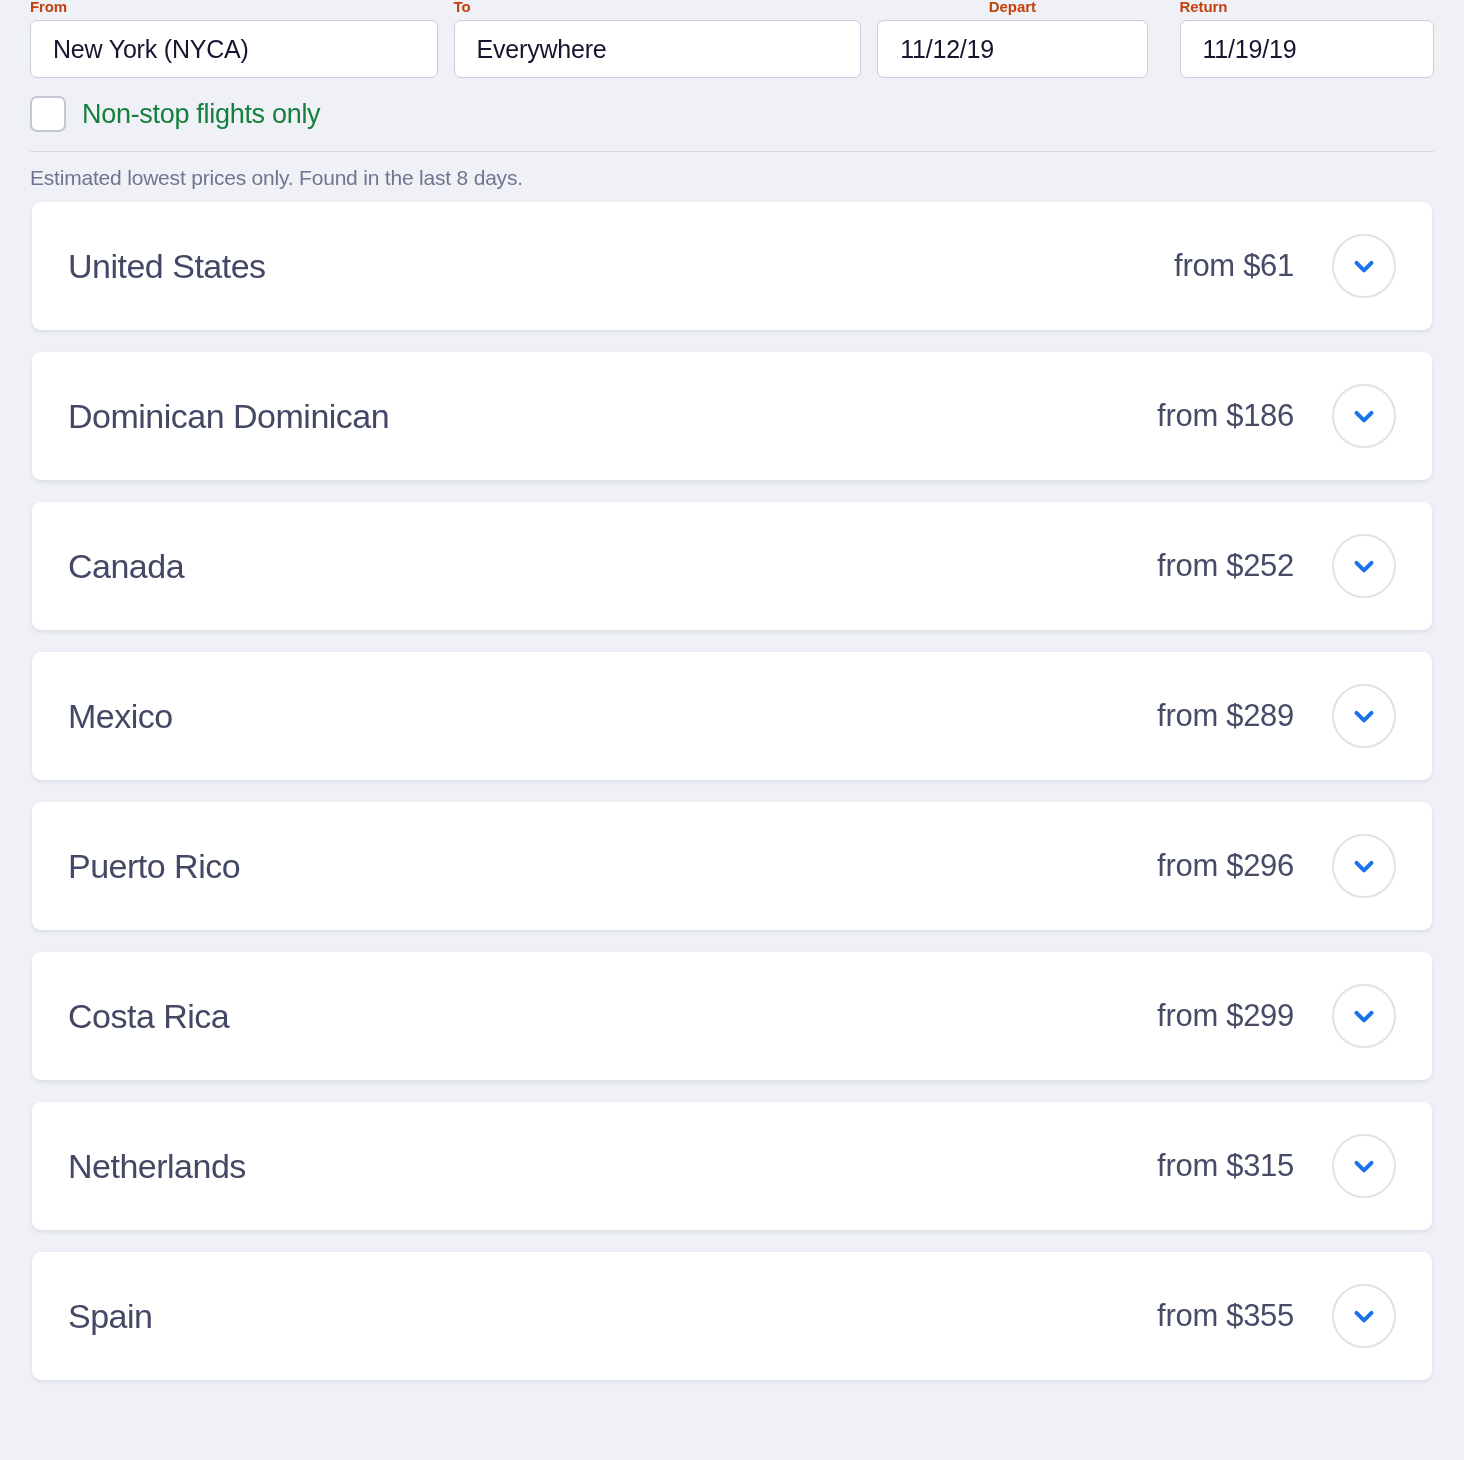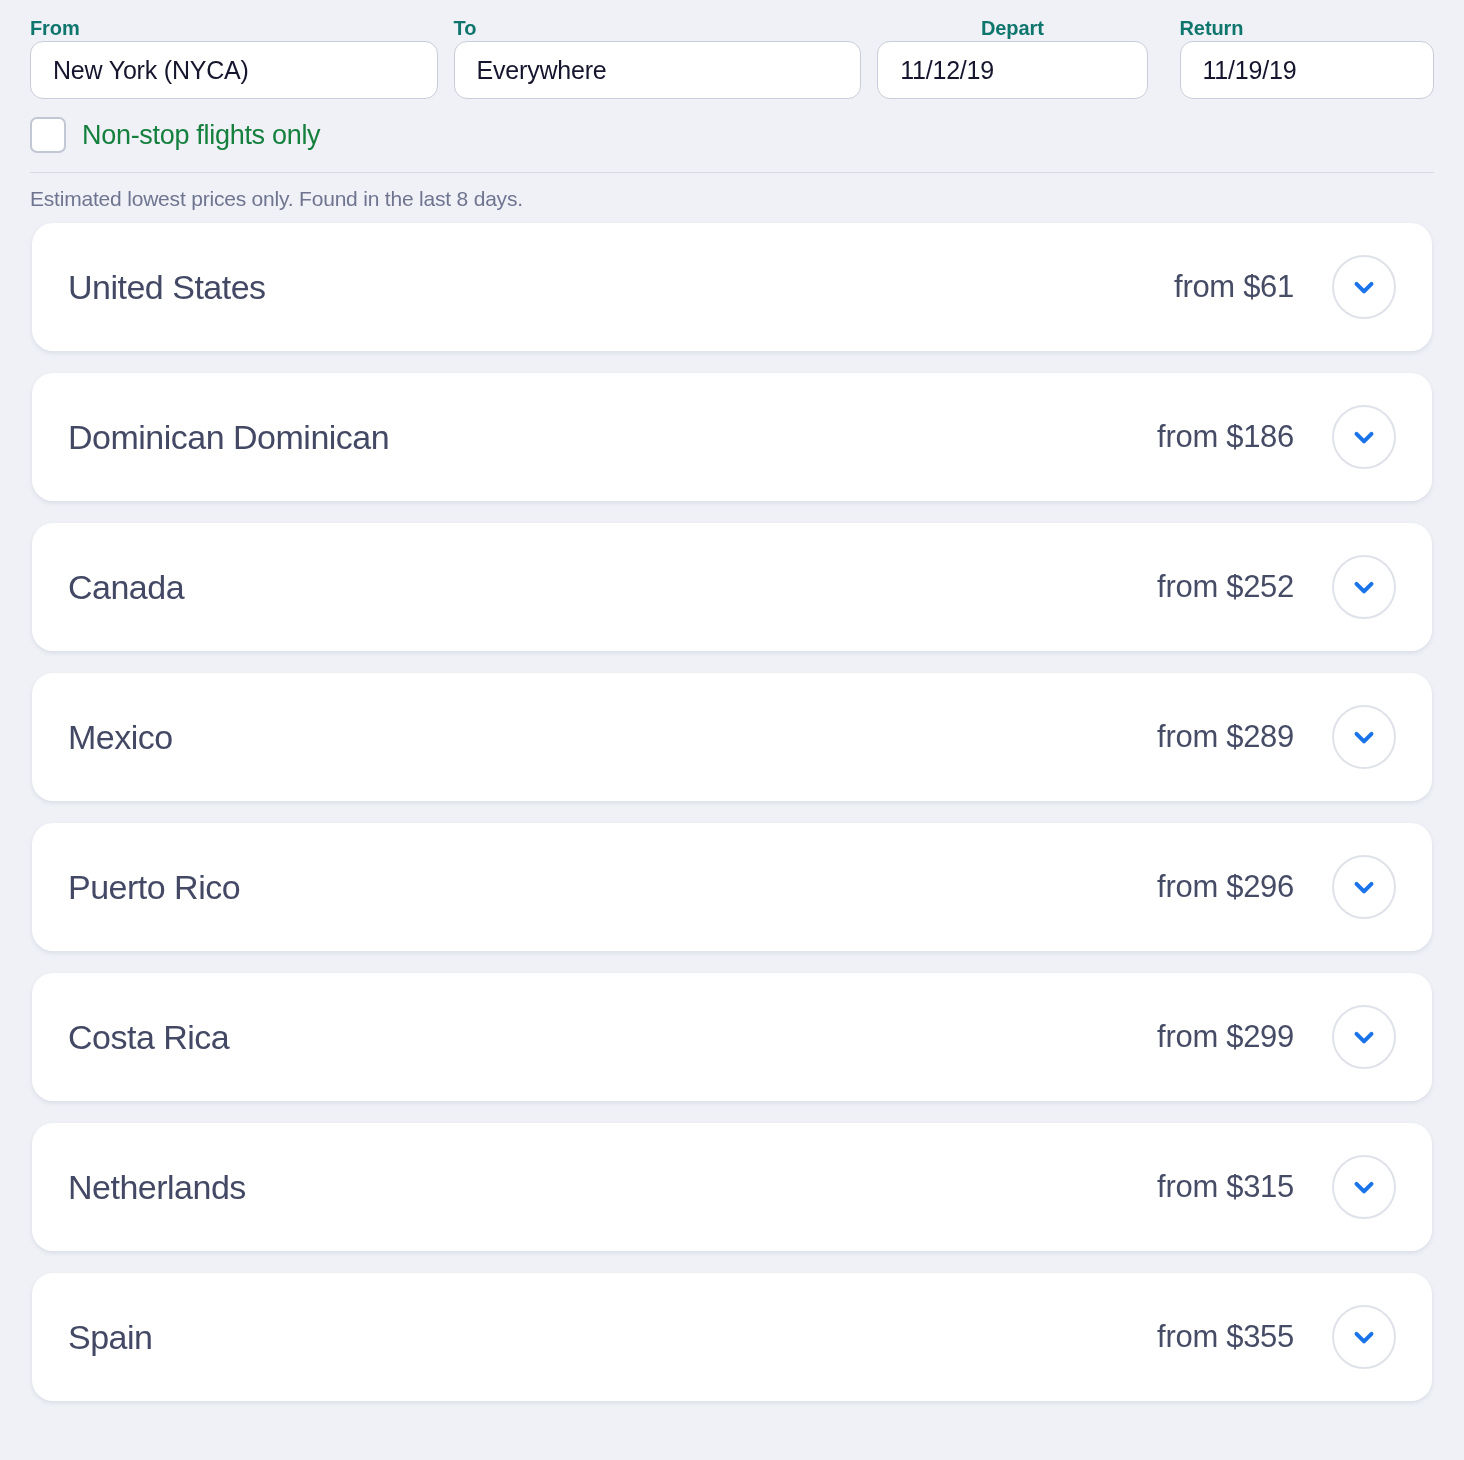--- a/index.html
+++ b/index.html
@@ -24,34 +24,33 @@
     padding: 0 30px;
     padding-top: 0;
   }
 
   .field {
     display: flex;
     flex-direction: column;
   }
 
   .field-label {
-    font-size: 20px;
+    font-size: 15px;
     font-weight: bold;
-    color: #0f766e;
+    color: #c2410c;
     line-height: 14px;
     margin-bottom: 6px;
     letter-spacing: -0.1px;
-    margin-top: 21px;
   }
 
   .field-input {
     height: 58px;
     background: #ffffff;
     border: 1px solid #c9cdd8;
-    border-radius: 13px;
+    border-radius: 7px;
     display: flex;
     align-items: center;
     padding: 0 22px;
     font-size: 25px;
     color: #15152e;
     letter-spacing: -0.2px;
     white-space: nowrap;
     overflow: hidden;
   }
 
@@ -104,21 +103,21 @@
     padding: 12px 32px 0 32px;
     display: flex;
     flex-direction: column;
     gap: 22px;
   }
 
   .result-card {
     position: relative;
     height: 128px;
     background: #ffffff;
-    border-radius: 21px;
+    border-radius: 9px;
     box-shadow: 0 2px 4px rgba(80, 90, 130, 0.13);
     display: flex;
     align-items: center;
     padding: 0 34px 0 36px;
     flex: none;
   }
 
   .country-name {
     font-size: 34px;
     color: #434864;

